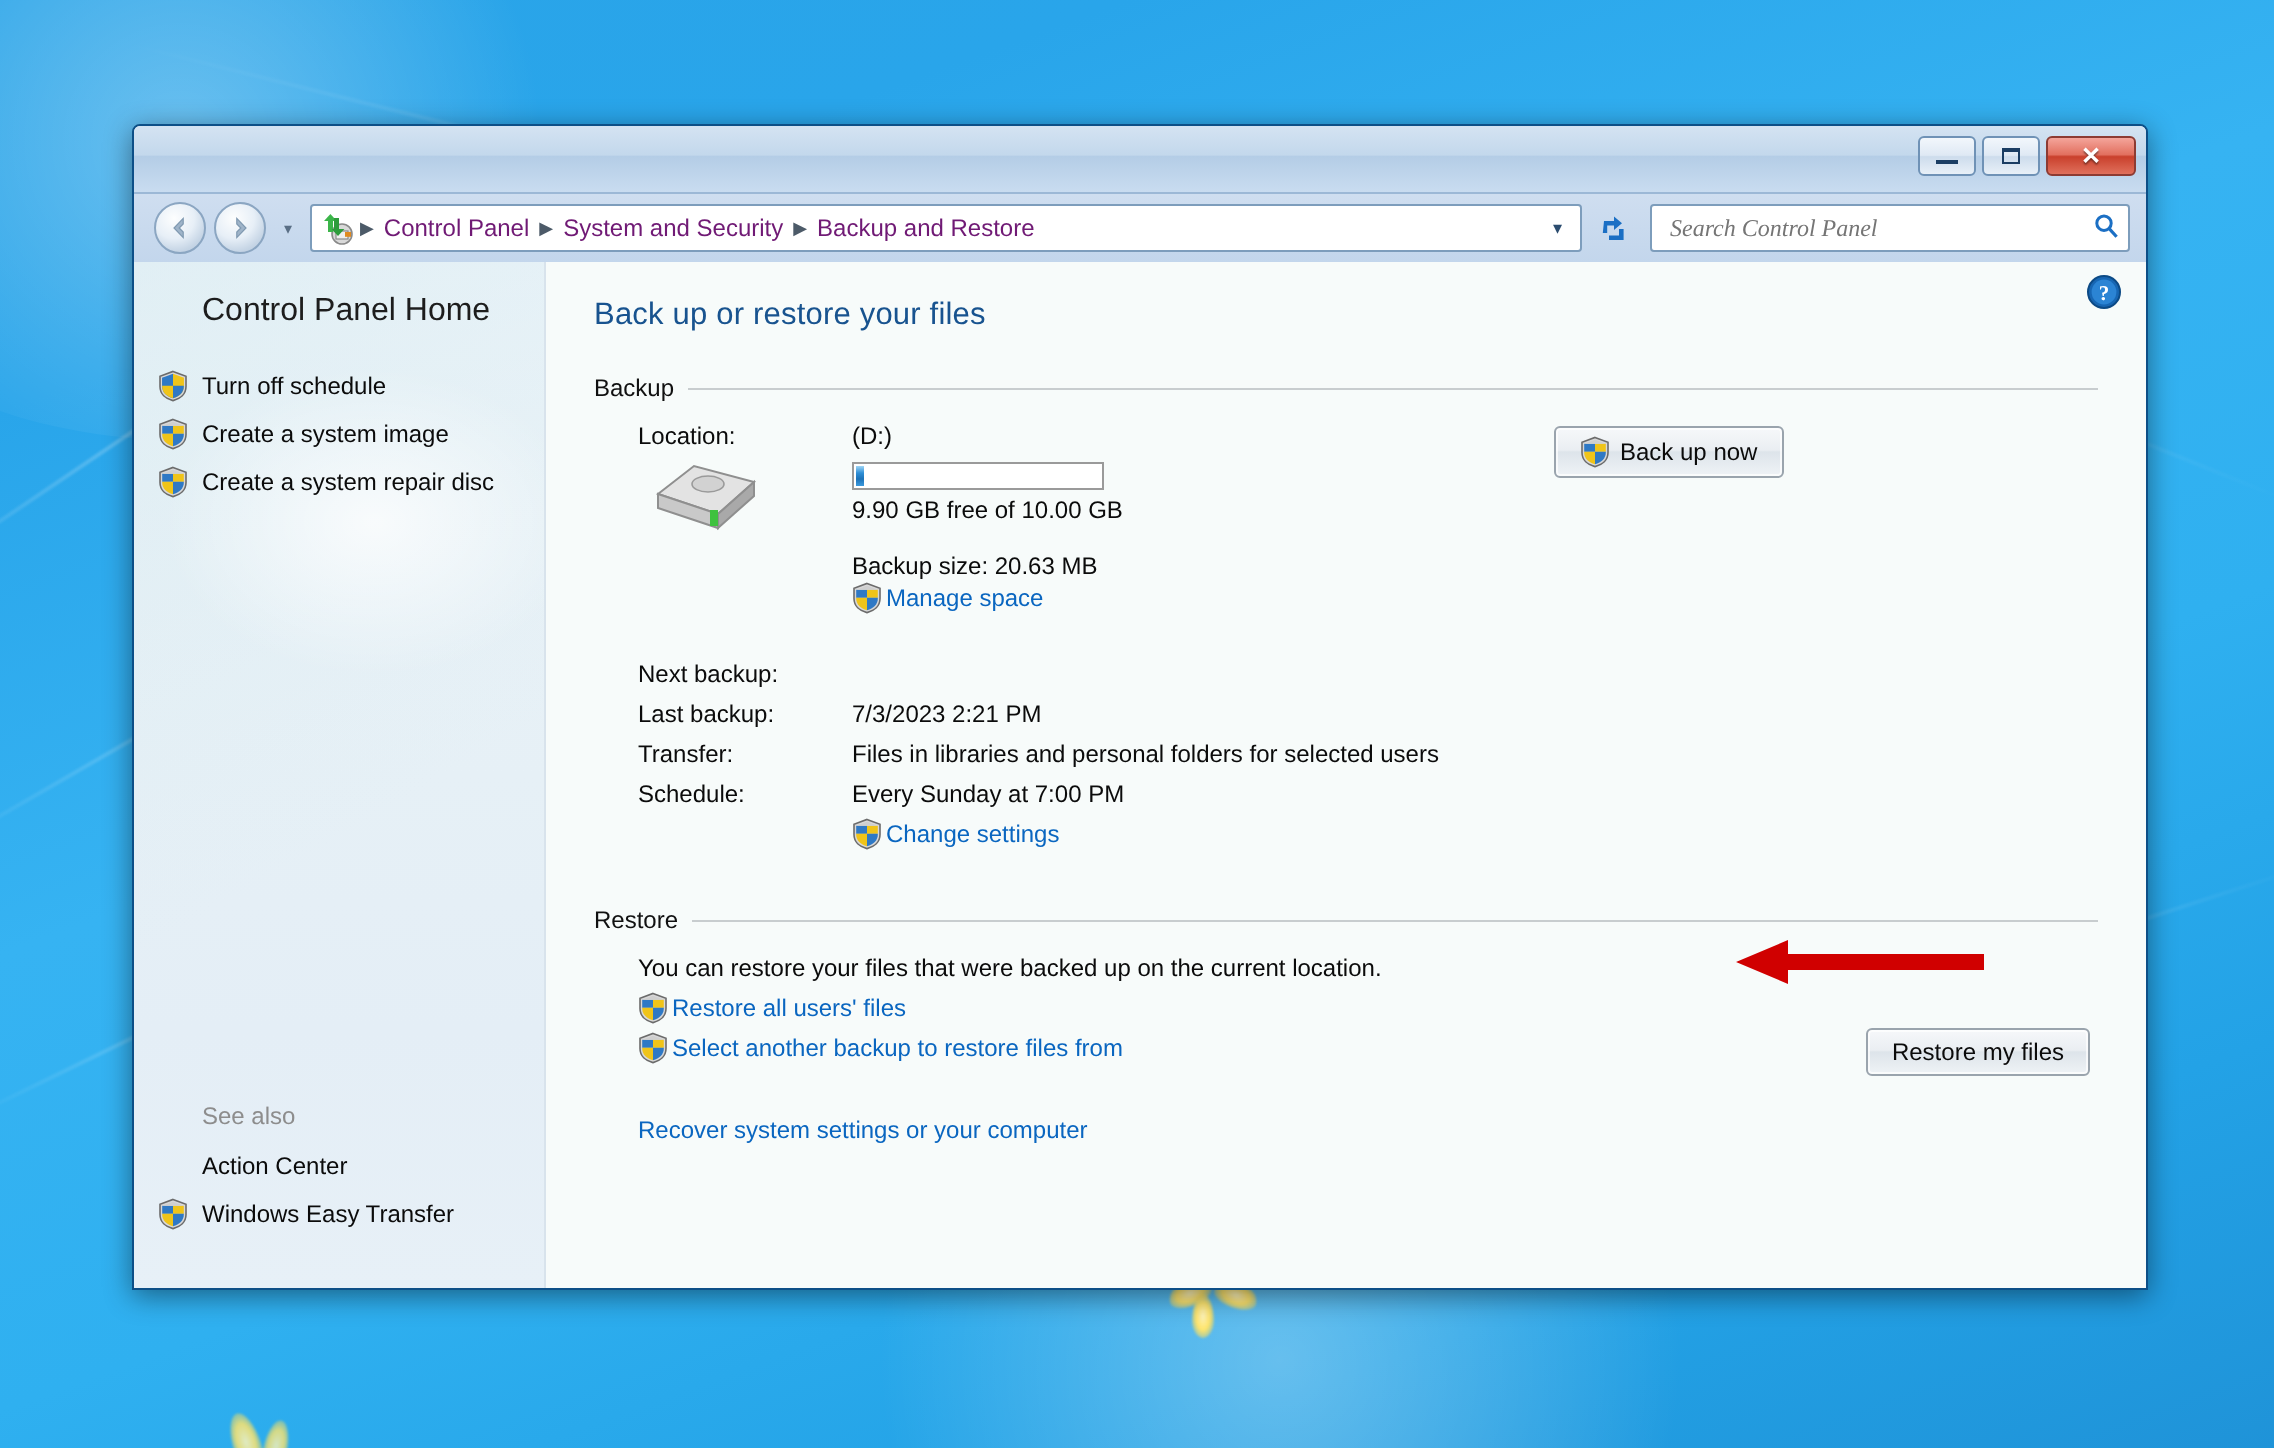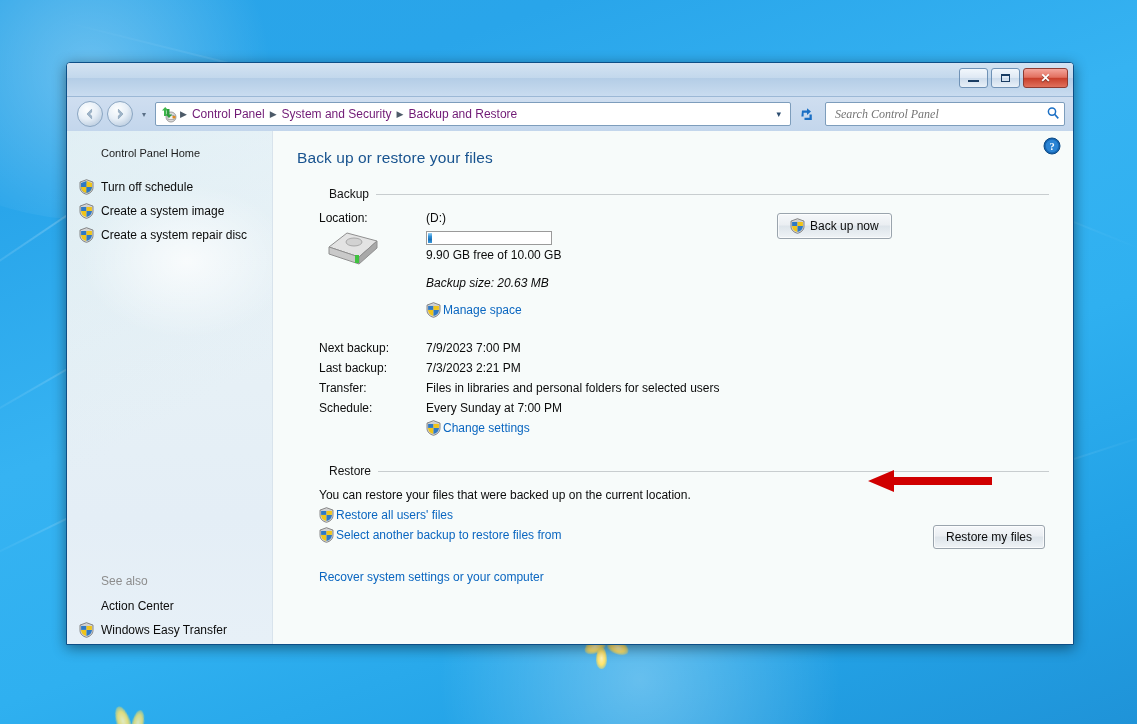--- a/index.html
+++ b/index.html
@@ -152,32 +152,32 @@
     overflow: hidden;
   }
   #sidebar::before {
     content: ""; position: absolute; left: 0; top: 0; width: 100%; height: 100%;
     background:
       radial-gradient(ellipse 150px 110px at 120px 130px, rgba(255,255,255,.75), rgba(255,255,255,0) 70%),
       linear-gradient(150deg, rgba(214,234,240,.55) 0%, rgba(255,255,255,0) 55%);
     pointer-events: none;
   }
   .side-head {
-    font-size: 11px; color: #1d1d1d; padding: 0 8px 0 34px;
+    font-size: 16px; color: #1d1d1d; padding: 0 8px 0 34px;
     margin-bottom: 16px; position: relative; z-index: 2; cursor: pointer;
   }
   .side-link {
     font-size: 12px; color: #0b0b0b;
     padding: 3px 8px 3px 34px;
     position: relative; z-index: 2;
     cursor: pointer; line-height: 18px;
   }
   .side-link .shield { position: absolute; left: 12px; top: 4px; }
   #seealso {
-    position: absolute; left: 0; bottom: 2px; width: 100%; z-index: 2;
+    position: absolute; left: 0; bottom: 25px; width: 100%; z-index: 2;
   }
   .seealso-label {
     font-size: 12px; color: #8d8d8d; padding: 0 8px 6px 34px;
   }
 
   
   .shield { width: 15px; height: 16px; display: inline-block; flex: 0 0 auto; vertical-align: -3px; }
 
   
   #content {
@@ -189,21 +189,20 @@
     position: absolute; right: 12px; top: 6px;
     width: 18px; height: 18px; cursor: pointer;
   }
   #pagetitle {
     font-size: 15.5px; color: #18538f; font-weight: normal;
     margin: 0 0 20px 0; letter-spacing: .1px;
   }
   .group {
     display: flex; align-items: center; gap: 7px;
     margin-bottom: 10px;
-    margin-left: 32px;
   }
   .group-label { font-size: 12px; color: #111; white-space: nowrap; }
   .group-rule { flex: 1 1 auto; height: 1px; background: #c8cdcf; }
 
   .backup-row { display: flex; align-items: flex-start; }
   .backup-left { width: 480px; flex: 0 0 480px; padding-left: 22px; }
   .loc-line { display: flex; font-size: 12px; color: #0b0b0b; }
   .loc-label { width: 107px; flex: 0 0 107px; }
   .loc-val { flex: 1 1 auto; }
   .progbar {
@@ -211,21 +210,21 @@
     border: 1px solid #9a9a9a; background: #fff;
     margin: 4px 0 3px 0; position: relative;
   }
   .progfill {
     position: absolute; left: 1px; top: 1px; bottom: 1px;
     background: linear-gradient(to bottom, #9fd5f5 0%, #2f8fd6 35%, #1c72b8 65%, #3b9ade 100%);
   }
   .drive-and-stats { display: flex; margin-top: 2px; }
   .drive-icon { width: 107px; flex: 0 0 107px; padding-left: 6px; }
   .stats { flex: 1 1 auto; font-size: 12px; color: #0b0b0b; }
-  .stats .sz { margin: 14px 0 12px 0; font-style: italic; }
+  .stats .sz { margin: 14px 0 1px 0; }
   .linkline { display: flex; align-items: center; gap: 2px; }
   .wlink {
     font-size: 12px; color: #0a66c0; cursor: pointer; text-decoration: none;
   }
 
   .detail-table { margin: 20px 0 0 22px; font-size: 12px; color: #0b0b0b; }
   .detail-row { display: flex; line-height: 20px; }
   .detail-key { width: 107px; flex: 0 0 107px; }
   .detail-val { flex: 1 1 auto; }
 
@@ -481,21 +480,20 @@
                 </svg>
               </span>
               <span>Back up now</span>
             </div>
           </div>
         </div>
 
         <div class="detail-table">
           <div class="detail-row">
             <span class="detail-key">Next backup:</span>
-            <span class="detail-val">7/9/2023 7:00 PM</span>
           </div>
           <div class="detail-row">
             <span class="detail-key">Last backup:</span>
             <span class="detail-val">7/3/2023 2:21 PM</span>
           </div>
           <div class="detail-row">
             <span class="detail-key">Transfer:</span>
             <span class="detail-val">Files in libraries and personal folders for selected users</span>
           </div>
           <div class="detail-row">

